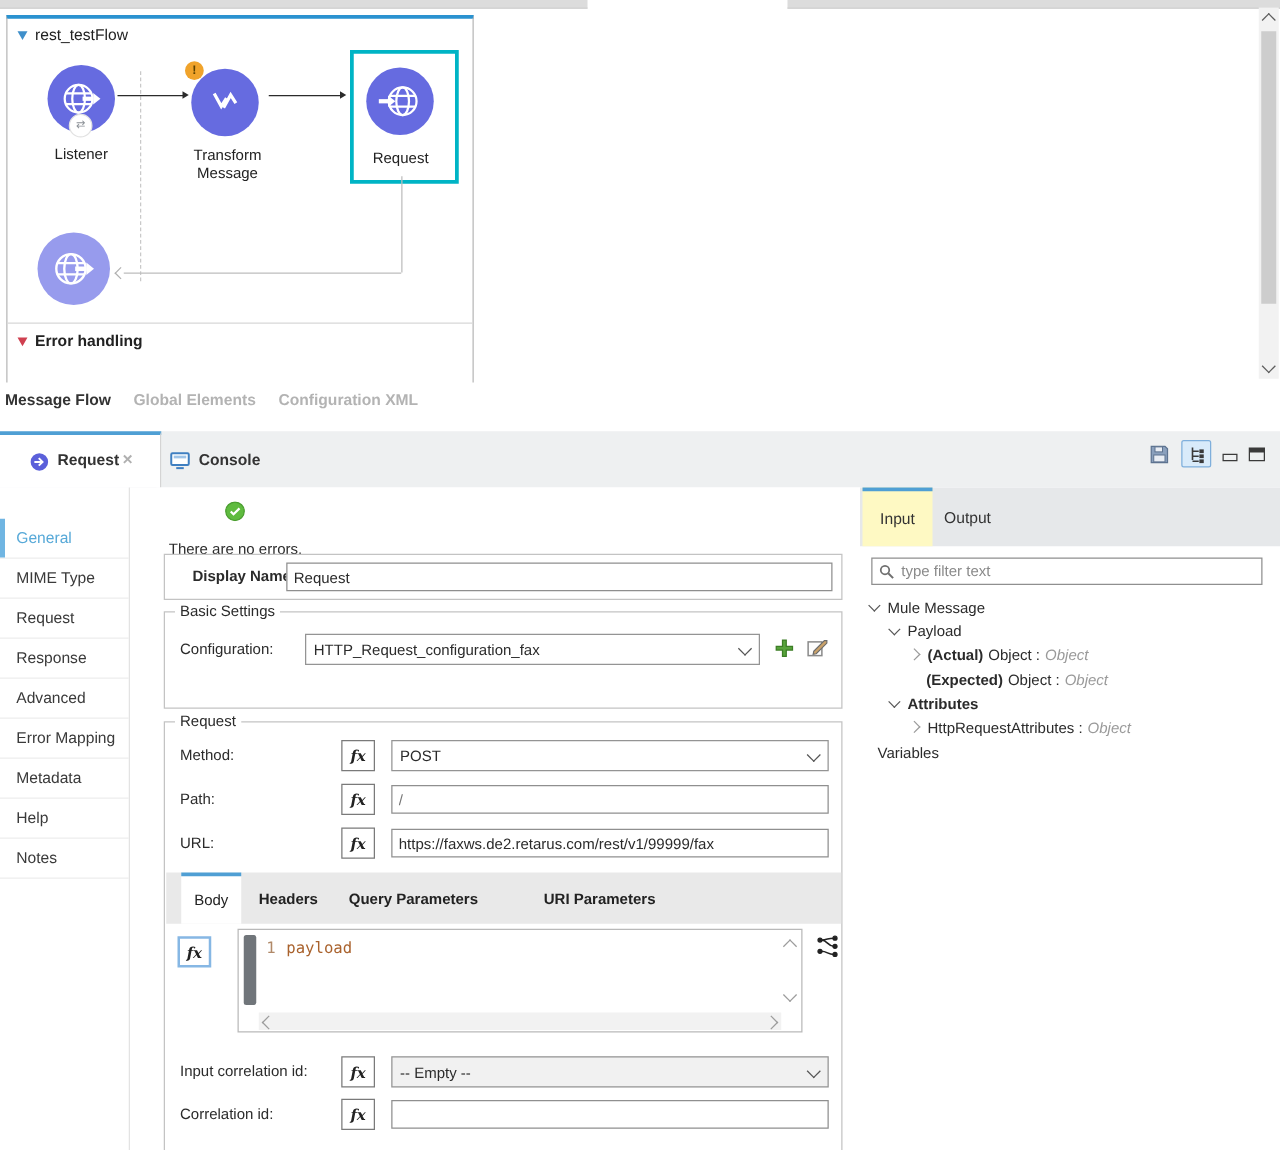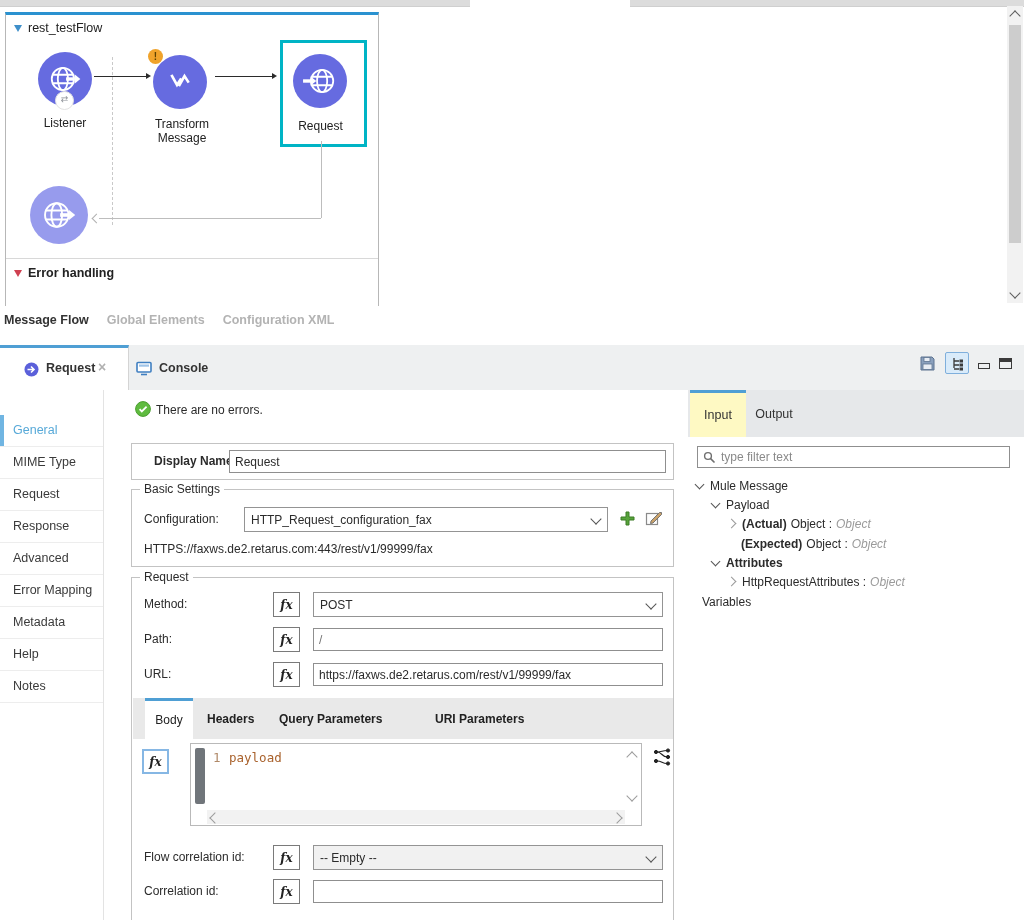--- a/index.html
+++ b/index.html
@@ -96,21 +96,21 @@
   .rtab.active{background:#fef9c3;border-top:3px solid #4f9fd4;box-sizing:border-box;}
   .filterbox{position:absolute;left:9px;top:56px;width:313px;height:22px;border:1px solid #8f8f8f;background:#fff;
              box-sizing:border-box;display:flex;align-items:center;gap:5px;padding:0 5px;}
   .filtertext{color:#8a8a8a;font-size:12px;}
   .trow{position:absolute;left:0;height:19px;display:flex;align-items:center;gap:7px;font-size:12px;color:#2b2b2b;white-space:nowrap;}
   .chev{width:6px;height:6px;border-right:1.4px solid #555;border-bottom:1.4px solid #555;display:inline-block;flex:none;}
   .chev.exp{transform:rotate(45deg);margin-top:-2px;}
   .chev.col{transform:rotate(-45deg);border-color:#9a9a9a;}
   .tb{font-weight:bold;}
   .ttype{font-style:italic;color:#9a9a9a;}
-  .status{position:absolute;display:flex;align-items:flex-end;gap:5px;}
+  .status{position:absolute;display:flex;align-items:center;gap:15px;flex-direction:column;}
 </style>
 </head>
 <body>
 
 <div id="root">
 
   <div class="topstrip" style="left:0;width:470px;"></div>
   <div class="topstrip" style="left:630px;width:394px;"></div>
 
   <div id="canvas">
@@ -274,21 +274,20 @@
         <span>HTTP_Request_configuration_fax</span>
         <span class="sc"></span>
       </div>
       <svg class="abs" style="left:487px;top:20px;" width="17" height="17">
         <path d="M7 2 h3 v5 h5 v3 h-5 v5 h-3 v-5 H2 V7 h5 z" fill="#57a33b" stroke="#3c7d26"></path>
       </svg>
       <svg class="abs" style="left:513px;top:19px;" width="18" height="18">
         <rect x="1.5" y="4.5" width="11" height="11" fill="#fdfdfd" stroke="#8a8a8a" stroke-width="1.2"></rect>
         <path d="M6 12 L14.5 3.5 l2 0 0 2 L8 14 l-2.5 .5 z" fill="#caa26a" stroke="#6b6b6b" stroke-width="0.9"></path>
       </svg>
-      <span class="flabel" style="left:12px;top:52px;">HTTPS://faxws.de2.retarus.com:443/rest/v1/99999/fax</span>
     </div>
 
     <div class="groupbox" style="left:6px;top:187px;width:543px;height:360px;">
       <span class="legend">Request</span>
 
       <span class="flabel" style="left:12px;top:19px;">Method:</span>
       <span class="fxbtn" style="left:141px;top:14px;">fx</span>
       <div class="winselect" style="left:181px;top:14px;width:350px;height:25px;">
         <span>POST</span>
         <span class="sc"></span>
@@ -325,21 +324,21 @@
         <g stroke="#222" fill="#222">
           <circle cx="3" cy="4" r="1.6"></circle>
             <circle cx="3" cy="13" r="1.6"></circle>
           <circle cx="15" cy="2.5" r="1.6"></circle>
             <circle cx="15" cy="9" r="1.6"></circle>
             <circle cx="15" cy="15.5" r="1.6"></circle>
           <path d="M4 4 C9 4 9 2.5 14 2.5 M4 4 C9 4 9 9 14 9 M4 13 C9 13 9 15.5 14 15.5" fill="none" stroke-width="1.2"></path>
         </g>
       </svg>
 
-      <span class="flabel" style="left:12px;top:272px;">Flow correlation id:</span>
+      <span class="flabel" style="left:12px;top:272px;">Input correlation id:</span>
       <span class="fxbtn" style="left:141px;top:267px;">fx</span>
       <div class="winselect grey" style="left:181px;top:267px;width:350px;height:25px;">
         <span>-- Empty --</span>
         <span class="sc"></span>
       </div>
 
       <span class="flabel" style="left:12px;top:306px;">Correlation id:</span>
       <span class="fxbtn" style="left:141px;top:301px;">fx</span>
       <input class="win-input" style="left: 181px; top: 302px; width: 350px; height: 23px;">
     </div>

